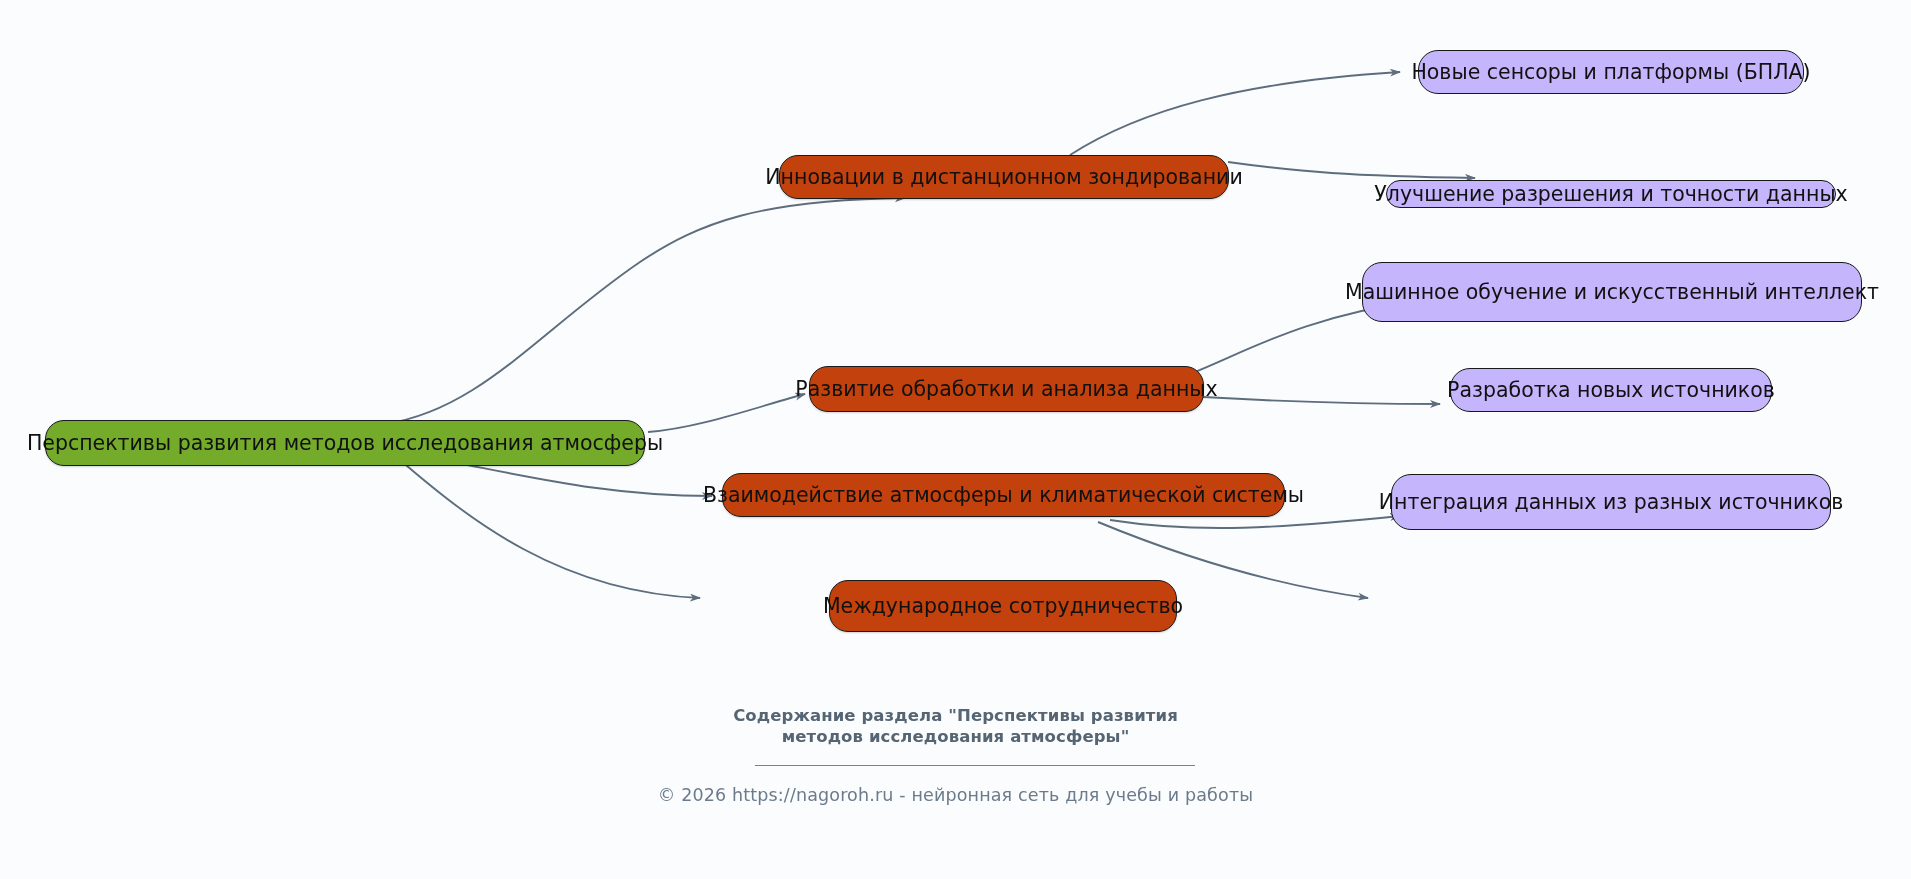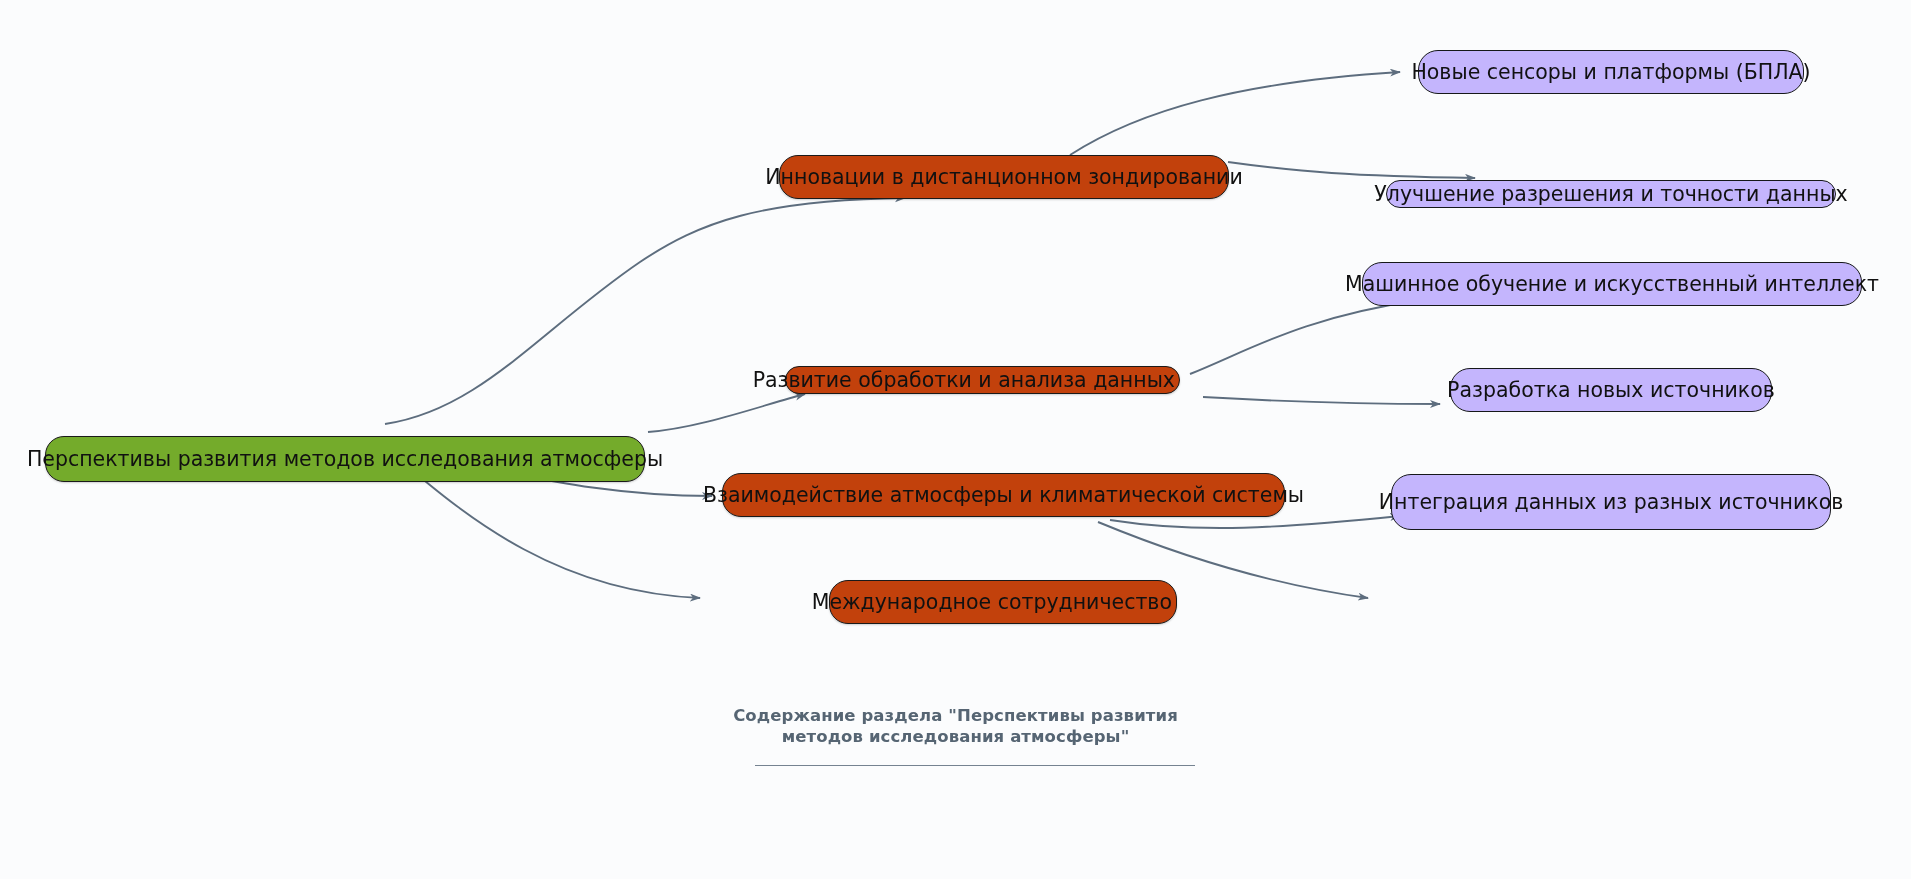--- a/index.html
+++ b/index.html
@@ -121,62 +121,63 @@
 
     <path d="M 1190,374 C 1250,350 1300,318 1420,300" fill="none" stroke="#5d6d7e" stroke-width="1.9" marker-end="url(#arrowhead)"></path>
 
     <path d="M 1203,397 C 1290,402 1360,404 1440,404" fill="none" stroke="#5d6d7e" stroke-width="1.9" marker-end="url(#arrowhead)"></path>
 
     <path d="M 1110,520 C 1200,534 1280,528 1400,516" fill="none" stroke="#5d6d7e" stroke-width="1.9" marker-end="url(#arrowhead)"></path>
 
     <path d="M 1098,522 C 1190,560 1280,586 1368,598" fill="none" stroke="#5d6d7e" stroke-width="1.9" marker-end="url(#arrowhead)"></path>
   </svg>
 
-  <div class="node node-root" style="left:45px; top:436px; width:600px; height:46px;text-align:right;">
+  <div class="node node-root" style="left:45px; top:420px; width:600px; height:46px;text-align:right;">
     <span class="node-label">Перспективы развития методов исследования атмосферы</span>
   </div>
 
   <div class="node node-branch" style="left:779px; top:155px; width:450px; height:44px;">
     <span class="node-label">Инновации в дистанционном зондировании</span>
   </div>
 
-  <div class="node node-branch" style="left:785px; top:366px; width:395px; height:28px;justify-content:flex-end;">
+  <div class="node node-branch" style="left:809px; top:366px; width:395px; height:46px;">
     <span class="node-label">Развитие обработки и анализа данных</span>
   </div>
 
   <div class="node node-branch" style="left:722px; top:473px; width:563px; height:44px;">
     <span class="node-label">Взаимодействие атмосферы и климатической системы</span>
   </div>
 
-  <div class="node node-branch" style="left:829px; top:580px; width:348px; height:44px;justify-content:flex-end;">
+  <div class="node node-branch" style="left:829px; top:580px; width:348px; height:52px;">
     <span class="node-label">Международное сотрудничество</span>
   </div>
 
   <div class="node node-leaf" style="left:1418px; top:50px; width:386px; height:44px;">
     <span class="node-label">Новые сенсоры и платформы (БПЛА)</span>
   </div>
 
   <div class="node node-leaf" style="left:1386px; top:156px; width:450px; height:28px;margin-top:24px;">
     <span class="node-label">Улучшение разрешения и точности данных</span>
   </div>
 
-  <div class="node node-leaf" style="left:1362px; top:262px; width:500px; height:44px;text-align:center;">
+  <div class="node node-leaf" style="left:1362px; top:262px; width:500px; height:60px;text-align:center;">
     <span class="node-label">Машинное обучение и искусственный интеллект</span>
   </div>
 
   <div class="node node-leaf" style="left:1450px; top:368px; width:322px; height:44px;">
     <span class="node-label">Разработка новых источников</span>
   </div>
 
   <div class="node node-leaf" style="left:1391px; top:474px; width:440px; height:56px;">
     <span class="node-label">Интеграция данных из разных источников</span>
   </div>
 
 
   <div id="caption">
     <div>Содержание раздела "Перспективы развития</div>
     <div>методов исследования атмосферы"</div>
   </div>
 
   <div id="divider"></div>
 
+  <div id="copyright">© 2026 https://nagoroh.ru - нейронная сеть для учебы и работы</div>
 
 </div>
 
 </body></html>

